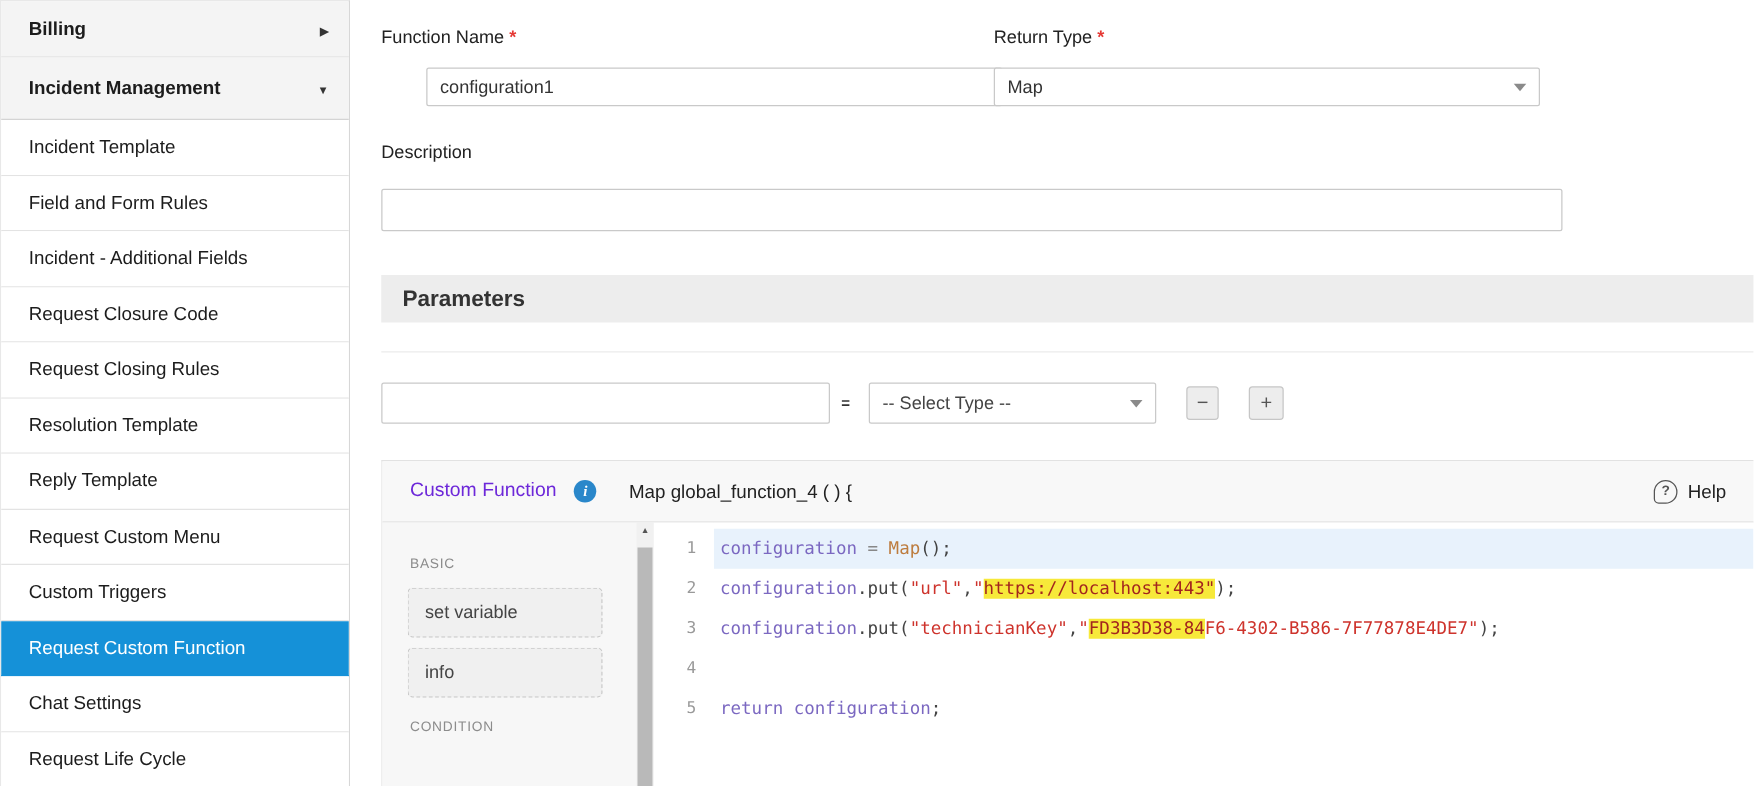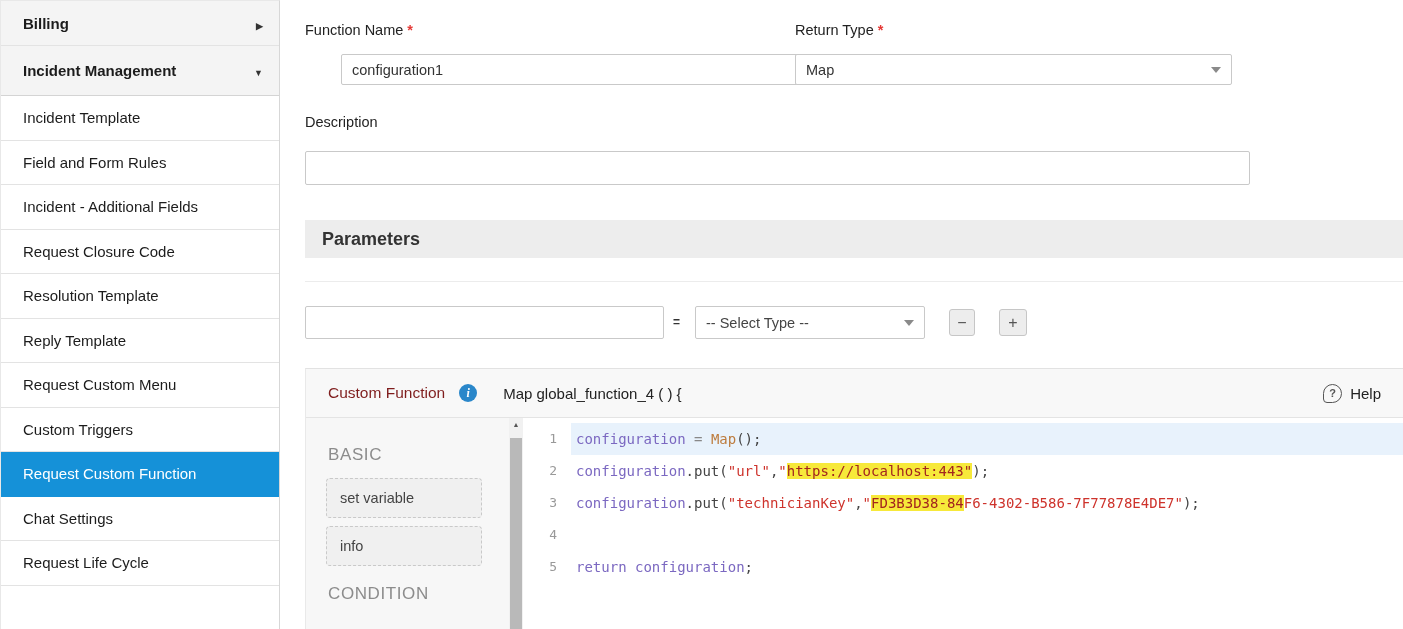--- a/index.html
+++ b/index.html
@@ -67,41 +67,41 @@
 
   
   .cf-panel {
     position:absolute; left:305px; top:368px; right:0; bottom:0;
     border-top:1px solid #e2e2e2; border-left:1px solid #e9e9e9; background:#fff;
   }
   .cf-header {
     height:49px; background:#f8f8f8; border-bottom:1px solid #e4e4e4;
     display:flex; align-items:center; padding:0 22px;
   }
-  .cf-title { font-size:15.5px; font-weight:500; color:#7f1d1d; }
+  .cf-title { font-size:15.5px; font-weight:500; color:#6d28d9; }
   .info-icon {
     margin-left:14px; width:18px; height:18px; border-radius:50%; background:#2a87ca;
     color:#fff; display:inline-flex; align-items:center; justify-content:center;
     font-family:"Liberation Serif", serif; font-style:italic; font-weight:bold; font-size:12px;
   }
   .info-icon::before { content:"i"; }
   .cf-signature { margin-left:26px; font-size:15px; color:#222; }
   .cf-spacer { flex:1; }
   .help-wrap { display:flex; align-items:center; gap:8px; cursor:pointer; }
   .help-icon {
     width:19px; height:19px; border-radius:50% 50% 50% 4px; border:1.5px solid #555;
     display:inline-flex; align-items:center; justify-content:center; font-size:11px; color:#555; font-weight:bold;
   }
   .help-icon::before { content:"?"; }
   .help-label { font-size:15px; color:#222; }
 
   .editor { display:flex; height:calc(100% - 49px); overflow:hidden; }
 
   .toolbox { width:203px; background:#f7f7f7; padding:27px 0 0 20px; overflow:hidden; }
-  .tool-title { font-size:17px; color:#8c8c8c; letter-spacing:.6px; margin:0 0 13px 2px; }
+  .tool-title { font-size:11px; color:#8c8c8c; letter-spacing:.6px; margin:0 0 13px 2px; }
   .tool-title.later { margin-top:18px; }
   .tool-btn {
     display:block; width:156px; height:40px; margin-bottom:8px; text-align:left; padding-left:13px;
     background:#f0f0f0; border:1px dashed #c9c9c9; border-radius:4px;
     font-family:"Liberation Sans", sans-serif; font-size:14.5px; color:#444; cursor:grab;
   }
 
   .vscroll { width:14px; background:#f1f1f1; position:relative; }
   .vscroll-up { height:14px; text-align:center; font-size:7px; color:#555; line-height:14px; cursor:pointer; }
   .vscroll-up::before { content:"▲"; }
@@ -140,20 +140,23 @@
           <span>Incident Template</span>
         </div>
         <div class="side-row side-item">
           <span>Field and Form Rules</span>
         </div>
         <div class="side-row side-item">
           <span>Incident - Additional Fields</span>
         </div>
         <div class="side-row side-item">
           <span>Request Closure Code</span>
+        </div>
+        <div class="side-row side-item">
+          <span>Request Closing Rules</span>
         </div>
         <div class="side-row side-item">
           <span>Resolution Template</span>
         </div>
         <div class="side-row side-item">
           <span>Reply Template</span>
         </div>
         <div class="side-row side-item">
           <span>Request Custom Menu</span>
         </div>

